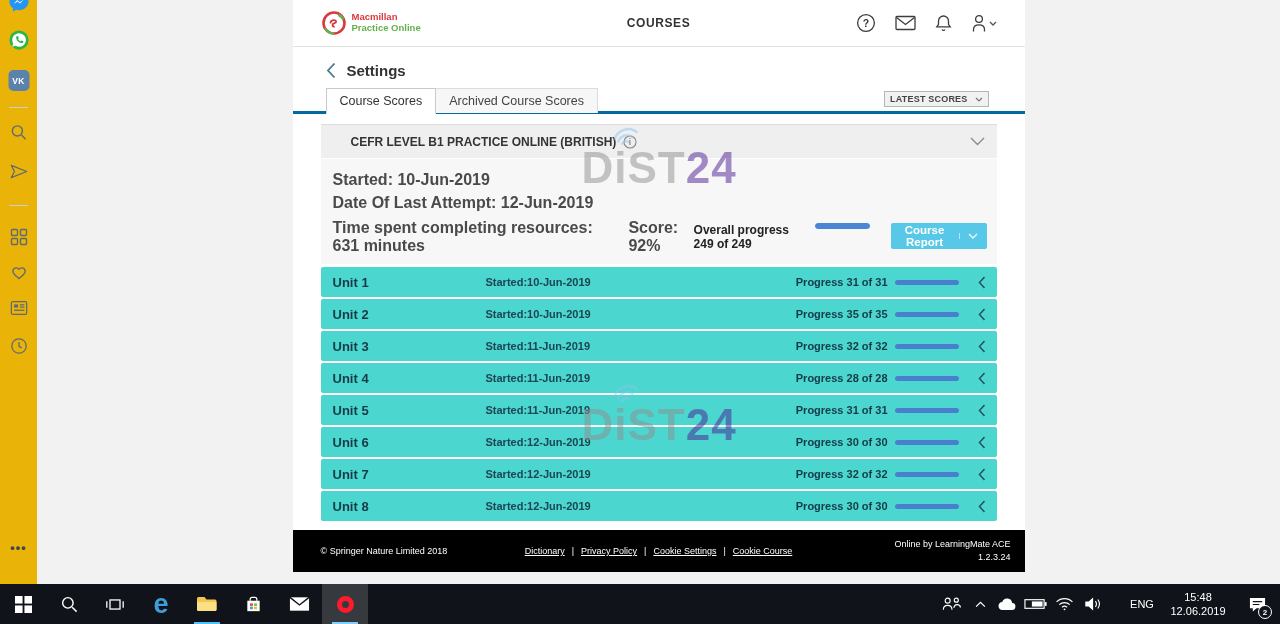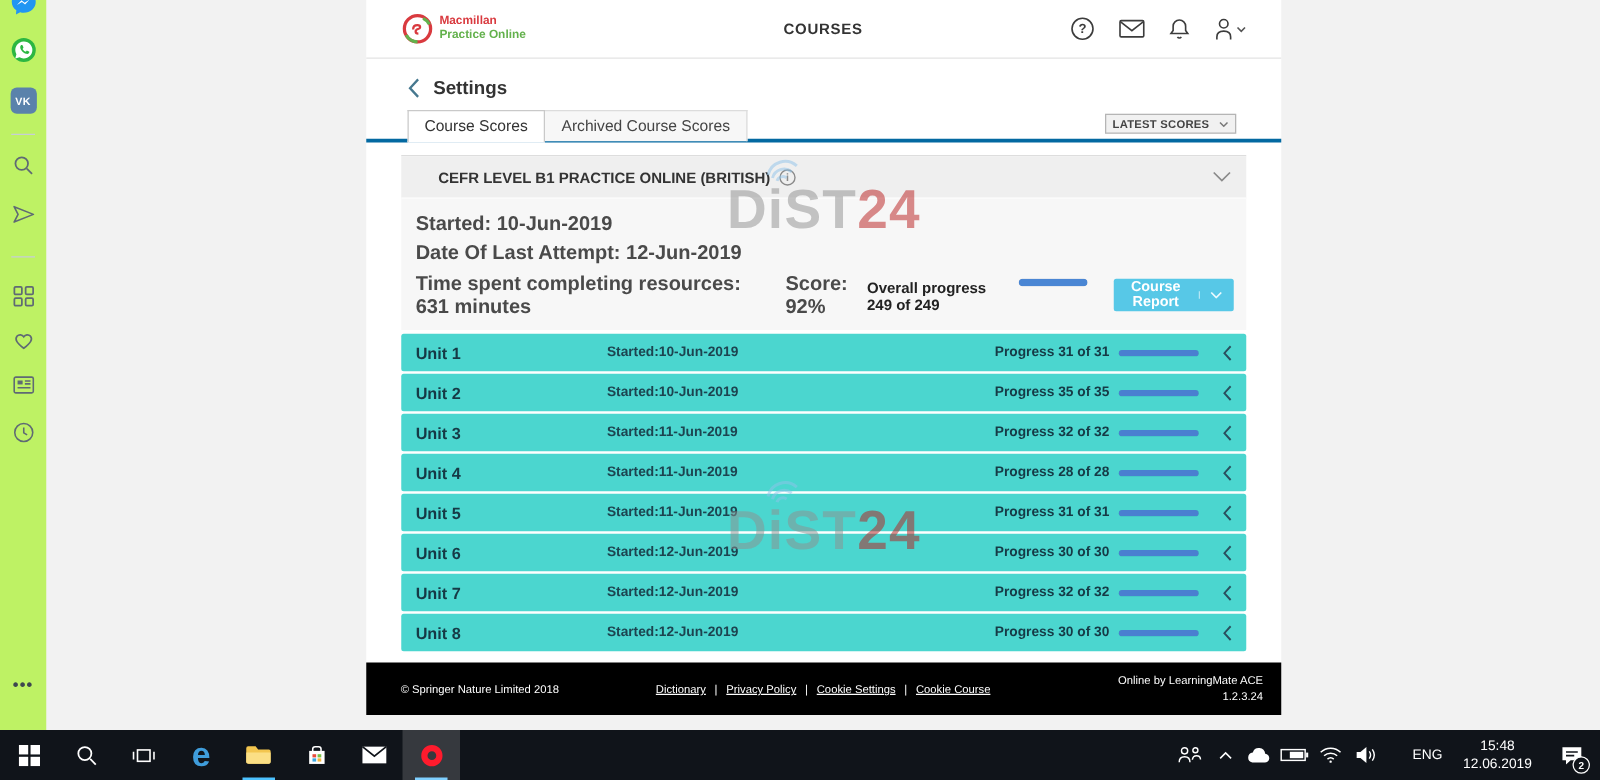--- a/index.html
+++ b/index.html
@@ -1,20 +1,20 @@
 <!DOCTYPE html>
 <html><head>
 <meta charset="utf-8">
 <style>
   * { margin:0; padding:0; box-sizing:border-box; }
   html,body { width:1280px; height:624px; font-family:"Liberation Sans", sans-serif; }
   .screen { position:relative; width:1280px; height:624px; background:#f2f2f2; overflow:hidden; }
 
   
-  .opera-sidebar { position:absolute; left:0; top:0; width:37px; height:584px; background:#bef264; z-index:5; }
+  .opera-sidebar { position:absolute; left:0; top:0; width:37px; height:584px; background:#eab308; z-index:5; }
   .osb-icon { position:absolute; left:50%; transform:translateX(-50%); display:flex; align-items:center; justify-content:center; cursor:pointer; }
   .osb-div { position:absolute; left:9px; width:19px; height:1px; background:#c6ced6; }
   .vk-badge { width:21px; height:21px; border-radius:5px; background:#5a82ab; color:#fff; font-size:8.5px; font-weight:bold; display:flex; align-items:center; justify-content:center; letter-spacing:.3px; }
   .osb-dots { font-size:13px; color:#3e474f; letter-spacing:1px; font-weight:bold; }
 
   
   .viewport { position:absolute; left:37px; top:0; width:1243px; height:584px; background:#f2f2f2; }
   .page { position:relative; width:732px; margin:0 auto; height:572px; background:#fff; }
 
   
@@ -71,21 +71,21 @@
   .f-links { position:absolute; left:50%; transform:translateX(-50%); display:flex; align-items:center; gap:7px; }
   .flink { font-size:9px; color:#fff; text-decoration:underline; cursor:pointer; }
   .fsep { font-size:9px; color:#fff; }
   .f-right { margin-left:auto; text-align:right; font-size:9px; color:#fff; line-height:1.5; }
 
   
   .watermark { position:absolute; left:289px; width:160px; opacity:.5; pointer-events:none; z-index:3; }
   .wm1 { top:146px; } .wm2 { top:403px; }
   .wm-text { font-size:44px; font-weight:bold; letter-spacing:1px; line-height:1; }
   .wm-gray { color:#8f8f8f; }
-  .wm-accent { color:#b91c1c;margin-top:22px; }
+  .wm-accent { color:#4c1d95;margin-top:22px; }
   .wm-wifi { position:absolute; left:30px; top:-25px; transform:rotate(12deg); }
 
   
   .taskbar { position:absolute; left:0; bottom:0; width:1280px; height:40px; background:#10141a; display:flex; align-items:stretch; z-index:10; }
   .tb-btn { width:46px; display:flex; align-items:center; justify-content:center; position:relative; cursor:pointer; }
   .tb-btn.active-app { background:rgba(255,255,255,.16); }
   .tb-underline { position:absolute; bottom:0; left:10px; right:10px; height:2px; background:#4cc2ff; }
   .edge-e { color:#3f9ddb; font-size:27px; font-weight:bold; line-height:1; }
   .opera-ring { width:17px; height:17px; border-radius:50%; border:5px solid #ff1b2d; }
   .tb-tray { margin-left:auto; display:flex; align-items:center; height:100%; padding-right:2px; }

